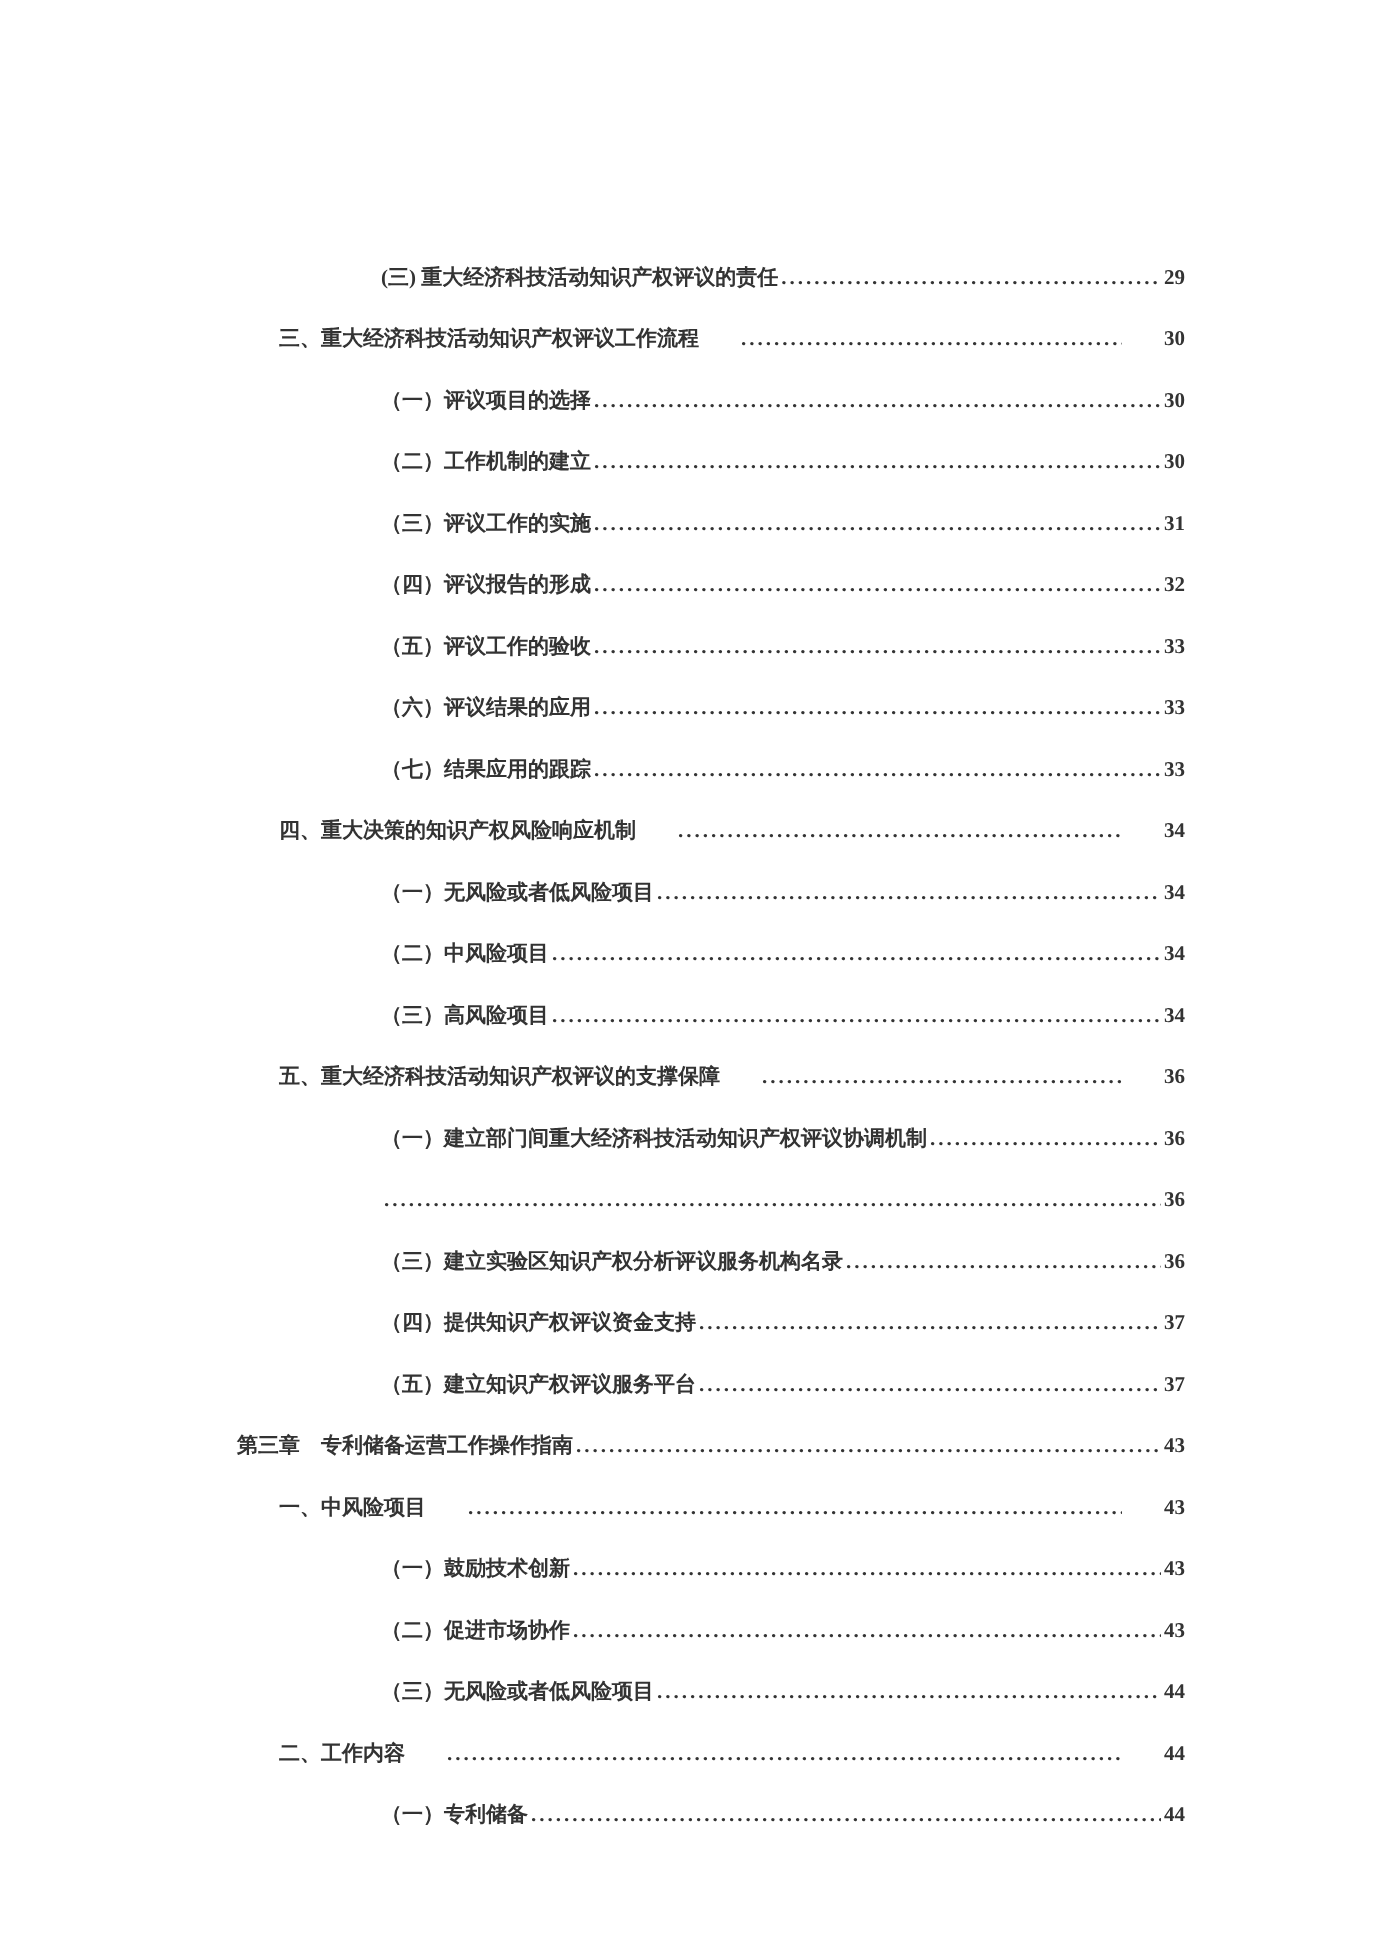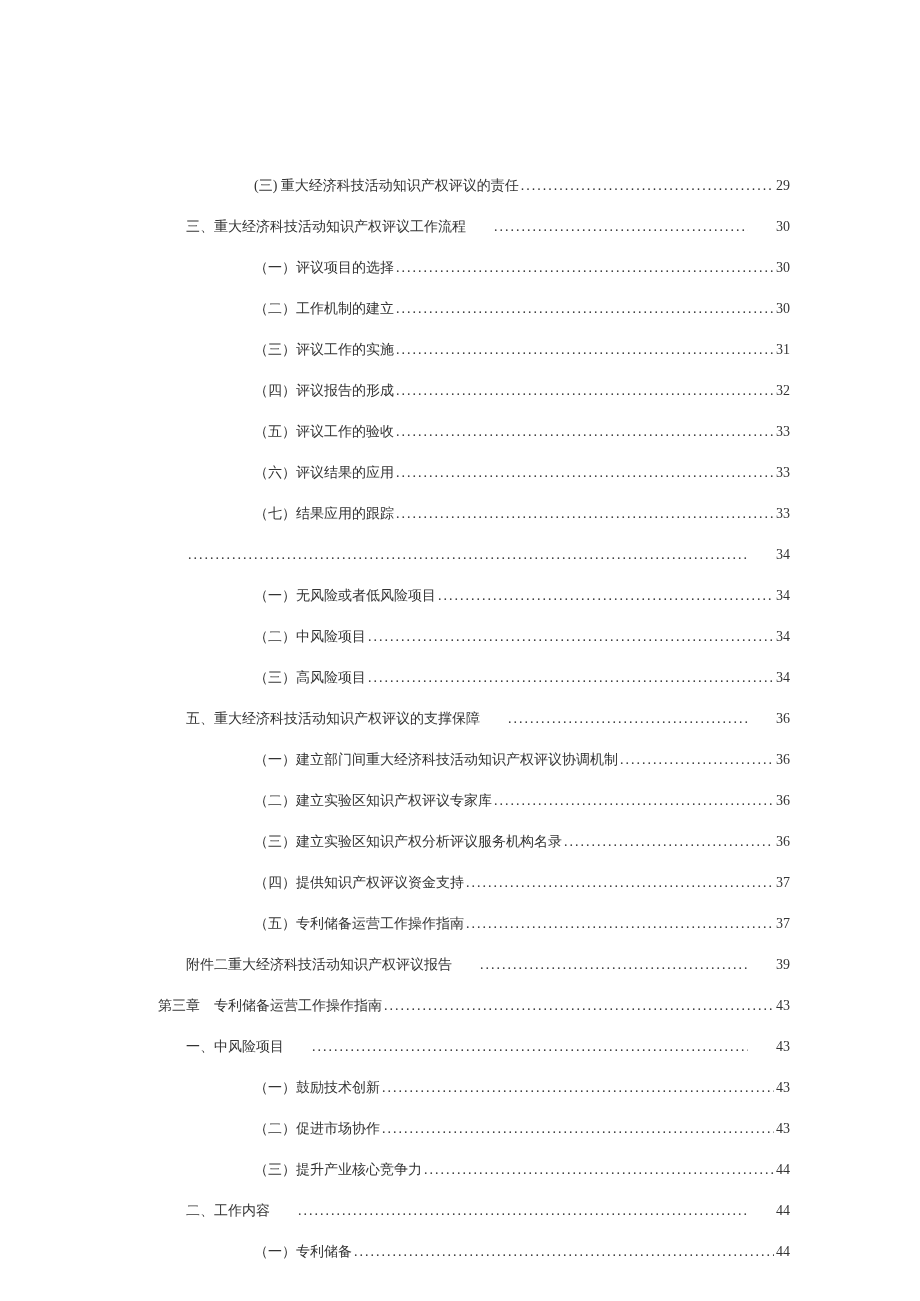--- a/index.html
+++ b/index.html
@@ -18,20 +18,21 @@
   }
   .toc {
     width: 100%;
   }
   .toc-entry {
     display: flex;
     align-items: flex-start;
     margin-bottom: 20px;
     line-height: 1.5;
     white-space: nowrap;
+    font-weight: bold;
   }
   .toc-entry.indent-0 {
     padding-left: 0px;
   }
   .toc-entry.indent-1 {
     padding-left: 28px;
     gap: 26px;
   }
   .toc-entry.indent-2 {
     padding-left: 96px;
@@ -97,20 +98,21 @@
       <span class="toc-label">（六）评议结果的应用</span>
       <span class="toc-leader"></span>
       <span class="toc-page">33</span>
     </div>
     <div class="toc-entry indent-2">
       <span class="toc-label">（七）结果应用的跟踪</span>
       <span class="toc-leader"></span>
       <span class="toc-page">33</span>
     </div>
     <div class="toc-entry indent-1">
+      <span class="toc-label">四、重大决策的知识产权风险响应机制</span>
       <span class="toc-leader"></span>
       <span class="toc-page">34</span>
     </div>
     <div class="toc-entry indent-2">
       <span class="toc-label">（一）无风险或者低风险项目</span>
       <span class="toc-leader"></span>
       <span class="toc-page">34</span>
     </div>
     <div class="toc-entry indent-2">
       <span class="toc-label">（二）中风险项目</span>
@@ -126,43 +128,37 @@
       <span class="toc-label">五、重大经济科技活动知识产权评议的支撑保障</span>
       <span class="toc-leader"></span>
       <span class="toc-page">36</span>
     </div>
     <div class="toc-entry indent-2">
       <span class="toc-label">（一）建立部门间重大经济科技活动知识产权评议协调机制</span>
       <span class="toc-leader"></span>
       <span class="toc-page">36</span>
     </div>
     <div class="toc-entry indent-2">
-      <span class="toc-label">（二）建立实验区知识产权评议专家库</span>
       <span class="toc-leader"></span>
       <span class="toc-page">36</span>
     </div>
     <div class="toc-entry indent-2">
       <span class="toc-label">（三）建立实验区知识产权分析评议服务机构名录</span>
       <span class="toc-leader"></span>
       <span class="toc-page">36</span>
     </div>
     <div class="toc-entry indent-2">
       <span class="toc-label">（四）提供知识产权评议资金支持</span>
       <span class="toc-leader"></span>
       <span class="toc-page">37</span>
     </div>
     <div class="toc-entry indent-2">
-      <span class="toc-label">（五）专利储备运营工作操作指南</span>
+      <span class="toc-label">（五）建立知识产权评议服务平台</span>
       <span class="toc-leader"></span>
       <span class="toc-page">37</span>
-    </div>
-    <div class="toc-entry indent-1">
-      <span class="toc-label">附件二重大经济科技活动知识产权评议报告</span>
-      <span class="toc-leader"></span>
-      <span class="toc-page">39</span>
     </div>
     <div class="toc-entry indent-0">
       <span class="toc-label">第三章　专利储备运营工作操作指南</span>
       <span class="toc-leader"></span>
       <span class="toc-page">43</span>
     </div>
     <div class="toc-entry indent-1">
       <span class="toc-label">一、中风险项目</span>
       <span class="toc-leader"></span>
       <span class="toc-page">43</span>
@@ -171,21 +167,21 @@
       <span class="toc-label">（一）鼓励技术创新</span>
       <span class="toc-leader"></span>
       <span class="toc-page">43</span>
     </div>
     <div class="toc-entry indent-2">
       <span class="toc-label">（二）促进市场协作</span>
       <span class="toc-leader"></span>
       <span class="toc-page">43</span>
     </div>
     <div class="toc-entry indent-2">
-      <span class="toc-label">（三）提升产业核心竞争力</span>
+      <span class="toc-label">（三）无风险或者低风险项目</span>
       <span class="toc-leader"></span>
       <span class="toc-page">44</span>
     </div>
     <div class="toc-entry indent-1">
       <span class="toc-label">二、工作内容</span>
       <span class="toc-leader"></span>
       <span class="toc-page">44</span>
     </div>
     <div class="toc-entry indent-2">
       <span class="toc-label">（一）专利储备</span>

